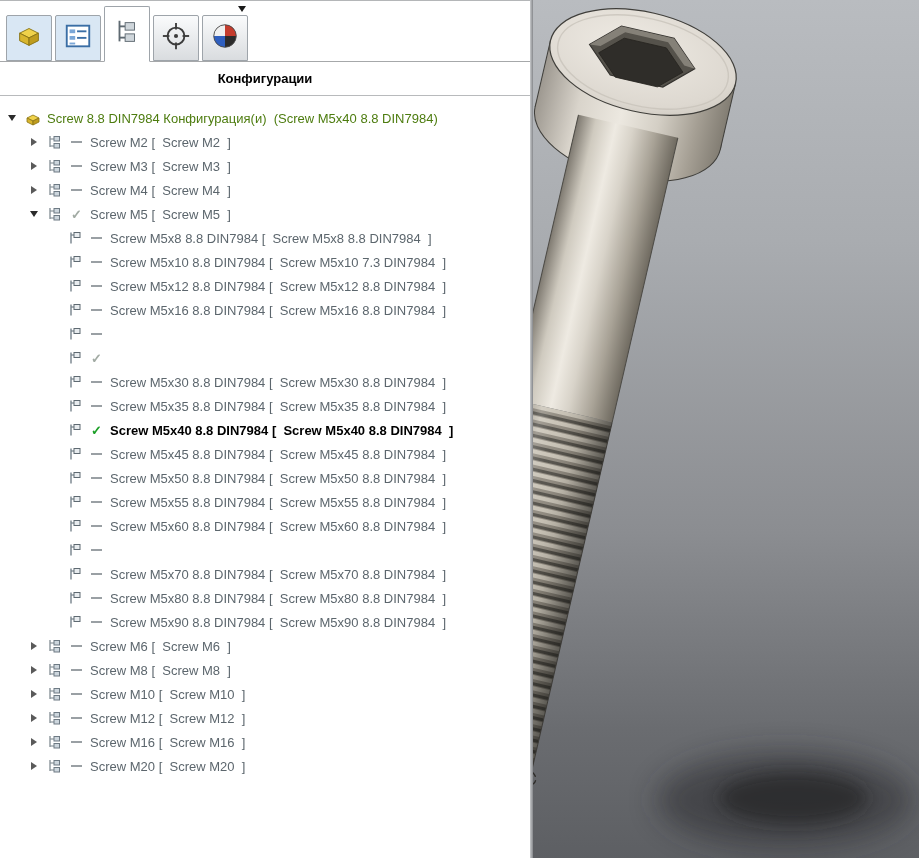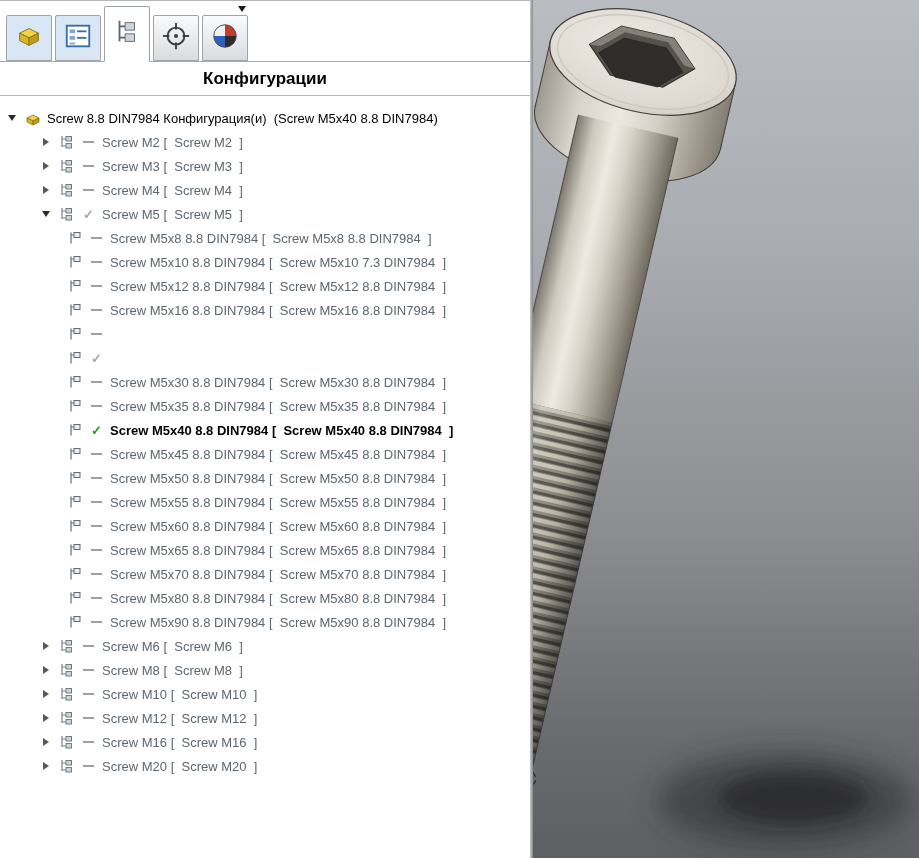--- a/index.html
+++ b/index.html
@@ -12,38 +12,38 @@
   .tabs{height:62px;display:flex;align-items:flex-end;padding:3px 0 0 6px;
         border-top:1px solid #b4b6b8;border-bottom:1px solid #a6a8aa;background:#fff;position:relative;box-sizing:border-box;}
   .tab{width:46px;height:46px;margin-right:3px;display:flex;align-items:center;justify-content:center;
        border:1px solid #9ea4aa;border-radius:2px 2px 0 0;box-sizing:border-box;cursor:pointer;}
   .tab.blue{background:#d9e7f4;}
   .tab.gray{background:linear-gradient(#fafbfc,#d9dcdf);}
   .tab.sel{height:56px;background:#fff;border-bottom:1px solid #fff;margin-bottom:-1px;z-index:2;}
   .overflow{position:absolute;left:238px;top:5px;width:0;height:0;
             border-left:4px solid transparent;border-right:4px solid transparent;border-top:6px solid #1a1a1a;}
   .phead{height:33px;display:flex;align-items:center;justify-content:center;
-         font-size:17px;font-weight:bold;color:#000;border-bottom:1px solid #b8babc;}
+         font-size:13px;font-weight:bold;color:#000;border-bottom:1px solid #b8babc;}
   .treewrap{flex:1;overflow:hidden;padding-top:10px;}
 
   
   .trow{display:flex;align-items:center;height:24px;gap:6px;padding-left:6px;cursor:default;white-space:pre;}
-  .trow.lvl1{padding-left:40px;}
+  .trow.lvl1{padding-left:28px;}
   .trow.lvl2{padding-left:66px;text-align:center;}
   .arrow{width:12px;height:24px;display:flex;align-items:center;justify-content:center;flex:0 0 12px;}
   .arr-right{width:0;height:0;border-top:4px solid transparent;border-bottom:4px solid transparent;border-left:6px solid #5a5a5a;}
   .arr-down{width:0;height:0;border-left:4px solid transparent;border-right:4px solid transparent;border-top:6px solid #2b2b2b;}
   .ticon{width:17px;height:17px;display:flex;align-items:center;justify-content:center;flex:0 0 17px;}
   .ticon svg{display:block;}
   .status{width:15px;display:flex;align-items:center;justify-content:center;flex:0 0 15px;font-size:13px;}
   .dashbar{display:inline-block;width:11px;height:2px;background:#9aa0a4;}
   .cg{color:#a2aba4;font-weight:bold;}
   .cgr{color:#1da028;font-weight:bold;}
   .tlabel{font-size:13px;color:#5c666d;}
-  .trow.lvl0 .tlabel{color:#000000;}
+  .trow.lvl0 .tlabel{color:#4d7c0f;}
   .trow.active .tlabel{color:#000000;font-weight:bold;}
 
   
   .divider{width:3px;background:linear-gradient(90deg,#c7c9cb,#85878b);}
   .viewport{flex:1;position:relative;overflow:hidden;
             background:linear-gradient(180deg,#b9bcc0 0%,#a9acb0 28%,#8b8d91 62%,#6a6c70 85%,#5d5f63 100%);}
   .viewport svg{position:absolute;left:0;top:0;}
 </style>
 </head>
 <body>
@@ -210,21 +210,21 @@
               </svg></span><span class="status"><i class="dashbar"></i></span><span class="tlabel">Screw M5x55 8.8 DIN7984 [  Screw M5x55 8.8 DIN7984  ]</span></div>
           <div class="trow lvl2"><span class="ticon"><svg width="16" height="16" viewBox="0 0 16 16">
                 <path d="M4 2.5v11" stroke="#76828b" stroke-width="1.4" fill="none"></path>
                 <path d="M4 5h3" stroke="#76828b" stroke-width="1.2"></path>
                 <rect x="7" y="2.5" width="6" height="5" fill="#e8ecef" stroke="#5f6a72"></rect>
               </svg></span><span class="status"><i class="dashbar"></i></span><span class="tlabel">Screw M5x60 8.8 DIN7984 [  Screw M5x60 8.8 DIN7984  ]</span></div>
           <div class="trow lvl2"><span class="ticon"><svg width="16" height="16" viewBox="0 0 16 16">
                 <path d="M4 2.5v11" stroke="#76828b" stroke-width="1.4" fill="none"></path>
                 <path d="M4 5h3" stroke="#76828b" stroke-width="1.2"></path>
                 <rect x="7" y="2.5" width="6" height="5" fill="#e8ecef" stroke="#5f6a72"></rect>
-              </svg></span><span class="status"><i class="dashbar"></i></span><span class="tlabel">Screw M5x65 8.8 DIN7984 [  Screw M5x65 8.8 DIN7984  ]</span></div>
+              </svg></span><span class="status"><i class="dashbar"></i></span></div>
           <div class="trow lvl2"><span class="ticon"><svg width="16" height="16" viewBox="0 0 16 16">
                 <path d="M4 2.5v11" stroke="#76828b" stroke-width="1.4" fill="none"></path>
                 <path d="M4 5h3" stroke="#76828b" stroke-width="1.2"></path>
                 <rect x="7" y="2.5" width="6" height="5" fill="#e8ecef" stroke="#5f6a72"></rect>
               </svg></span><span class="status"><i class="dashbar"></i></span><span class="tlabel">Screw M5x70 8.8 DIN7984 [  Screw M5x70 8.8 DIN7984  ]</span></div>
           <div class="trow lvl2"><span class="ticon"><svg width="16" height="16" viewBox="0 0 16 16">
                 <path d="M4 2.5v11" stroke="#76828b" stroke-width="1.4" fill="none"></path>
                 <path d="M4 5h3" stroke="#76828b" stroke-width="1.2"></path>
                 <rect x="7" y="2.5" width="6" height="5" fill="#e8ecef" stroke="#5f6a72"></rect>
               </svg></span><span class="status"><i class="dashbar"></i></span><span class="tlabel">Screw M5x80 8.8 DIN7984 [  Screw M5x80 8.8 DIN7984  ]</span></div>

